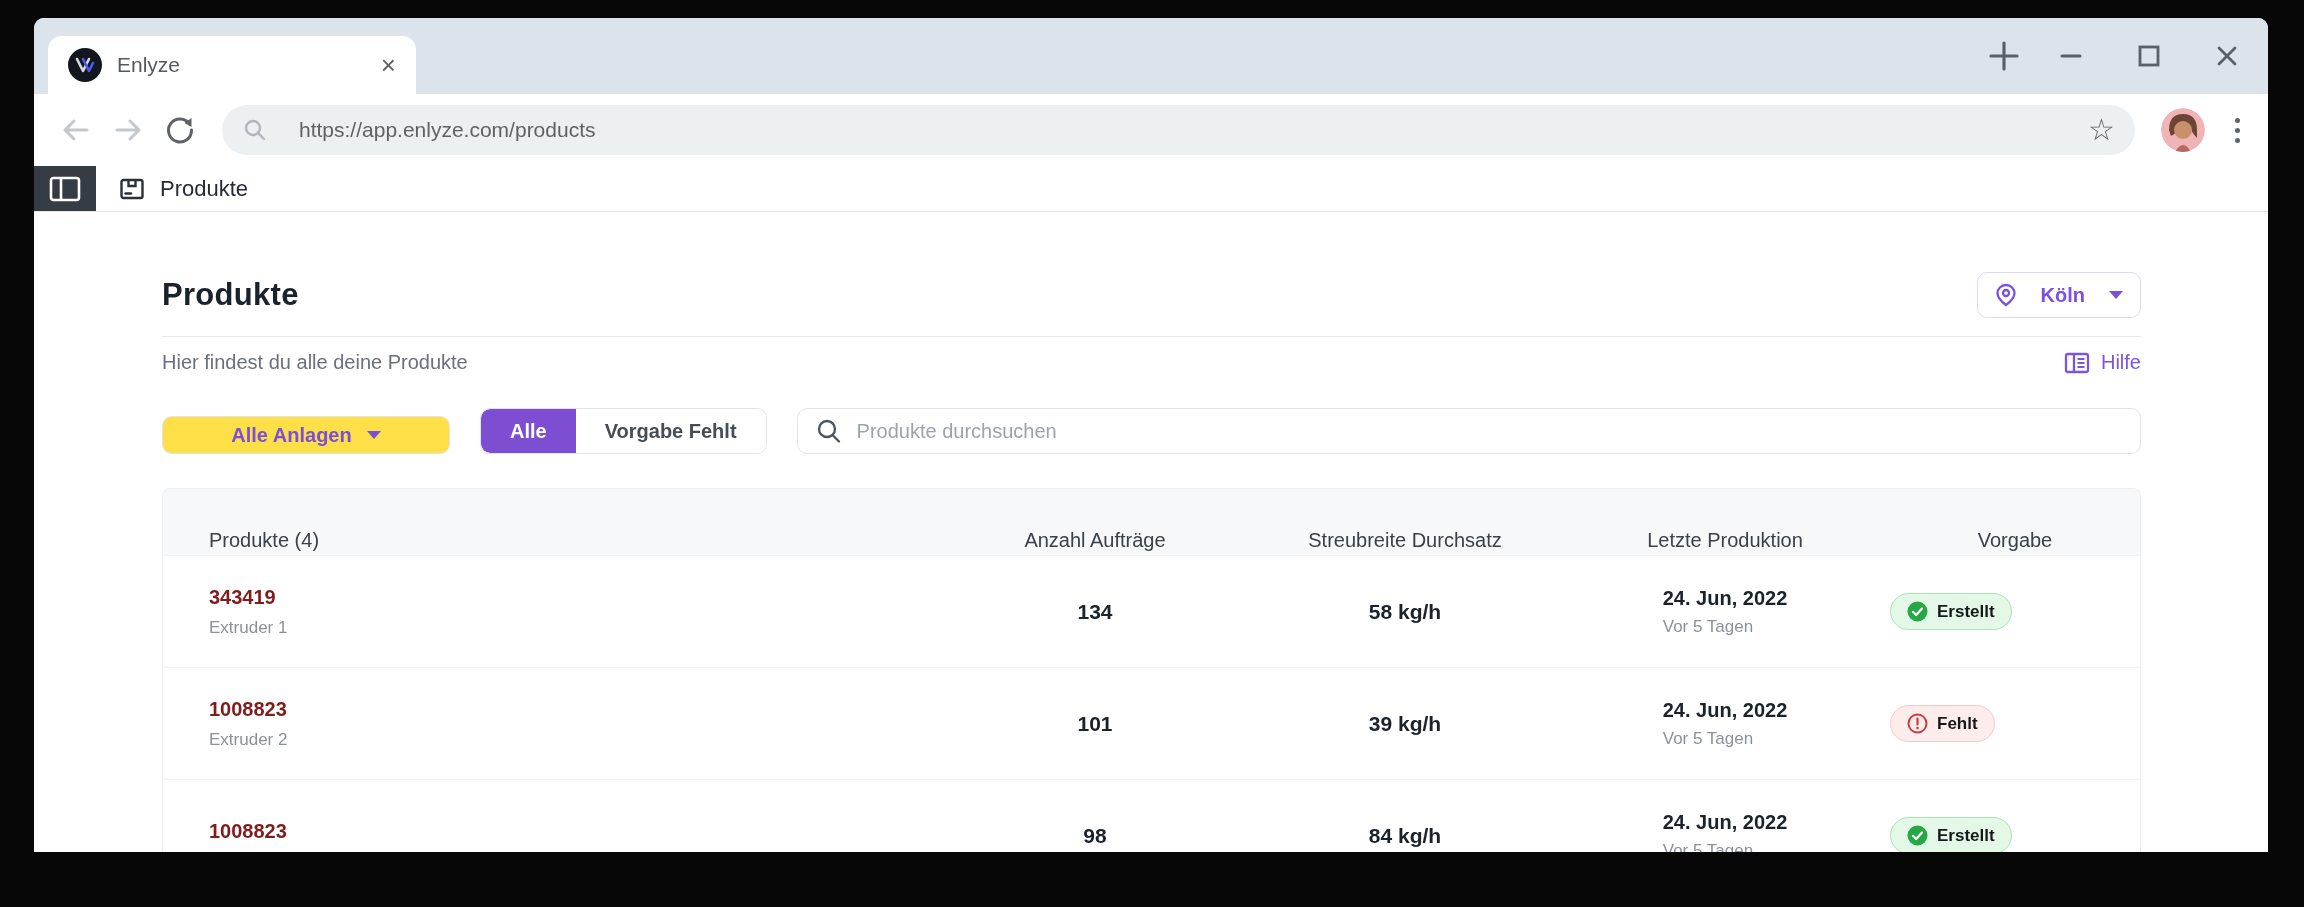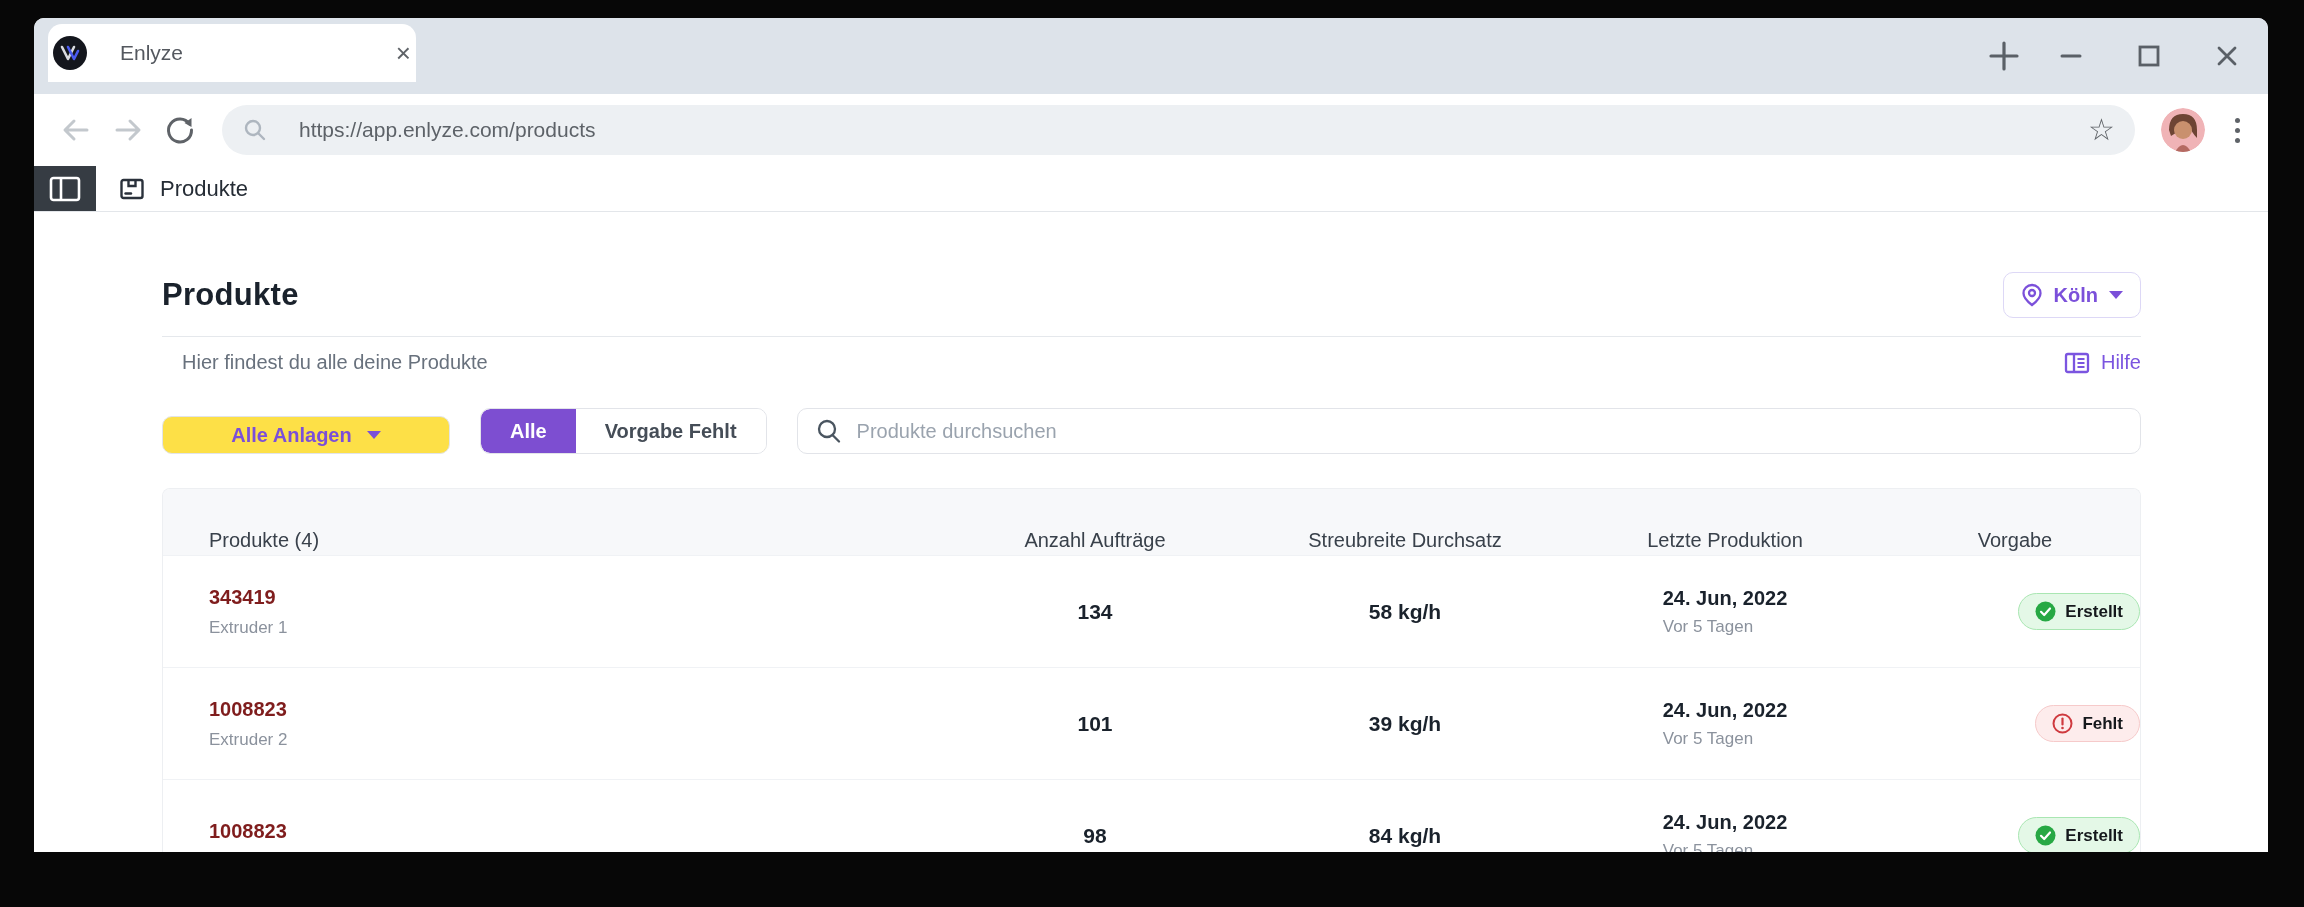--- a/index.html
+++ b/index.html
@@ -11,23 +11,23 @@
     font-family:"Liberation Sans", sans-serif;
   }
   .window {
     position:absolute; left:34px; top:18px; width:2234px; height:834px;
     background:#fff; border-radius:10px 10px 0 0; overflow:hidden;
   }
 
   
   .tabstrip { height:76px; background:#dde3ea; position:relative; }
   .tab {
-    position:absolute; left:14px; bottom:12px; width:368px; height:58px;
+    position:absolute; left:14px; bottom:0; width:368px; height:58px;
     background:#fff; border-radius:14px 14px 0 0;
-    display:flex; align-items:center; padding:0 5px; gap:33px;
+    display:flex; align-items:center; padding:0 20px; gap:15px;
   }
   .favicon {
     width:34px; height:34px; border-radius:50%; background:#14161d;
     flex:none; display:flex; align-items:center; justify-content:center;
   }
   .tab-title { flex:1; font-size:21px; color:#54585f; }
   .tab-close { font-size:26px; color:#5f6368; line-height:1; cursor:default; }
   .newtab {
     position:absolute; left:1946px; top:50%; transform:translateY(-50%);
     width:48px; height:48px; display:flex; align-items:center; justify-content:center;
@@ -55,27 +55,27 @@
   .appbar { height:46px; border-bottom:1px solid #e3e6ea; display:flex; align-items:stretch; background:#fff; }
   .sidebar-toggle { width:62px; background:#363c43; display:flex; align-items:center; justify-content:center; flex:none; }
   .crumb { display:flex; align-items:center; gap:14px; padding-left:22px; font-size:22px; color:#252c35; }
 
   
   .content { padding:0 127px 0 128px; background:#fff; }
   .page-head { margin-top:60px; display:flex; align-items:center; justify-content:space-between; }
   .page-title { font-size:31px; font-weight:700; color:#1a222c; letter-spacing:.3px; }
   .loc-btn {
     height:46px; border:1.5px solid #ddd8f6; border-radius:10px; background:#fff;
-    display:flex; align-items:center; gap:11px; padding:0 17px;
+    display:flex; align-items:center; gap:24px; padding:0 17px;
     color:#7b50da; font-weight:700; font-size:20px; cursor:pointer;
   }
   .caret-down { width:0; height:0; border-left:7px solid transparent; border-right:7px solid transparent; border-top:8px solid #7b4fd9; }
   .head-divider { height:1px; background:#e5e8ec; margin-top:18px; }
   .sub-row { margin-top:14px; display:flex; justify-content:space-between; align-items:center; }
-  .subtitle { font-size:20px; color:#68717d;margin-left:20px; }
+  .subtitle { font-size:20px; color:#68717d; }
   .help-link { display:flex; gap:11px; align-items:center; color:#7b55e0; font-size:20px; font-weight:500; cursor:pointer; }
 
   .filter-row { margin-top:34px; display:flex; gap:30px; height:46px; }
   .machine-btn {
     width:288px; border:1px solid #e2e4e9; border-radius:10px; background:#fde047;
     display:flex; align-items:center; justify-content:center; gap:15px;
     color:#7b4fd9; font-weight:700; font-size:20px; cursor:pointer;margin-top:8px;
   }
   .segment { display:flex; border:1px solid #e2e4e9; border-radius:10px; overflow:hidden; background:#fff; }
   .seg { display:flex; align-items:center; padding:0 29px; font-size:20px; font-weight:700; cursor:pointer; }
@@ -96,21 +96,21 @@
   .th.first { text-align:left; padding-left:46px; }
   .trow { height:112px; border-top:1px solid #f0f2f5; background:#fff; cursor:pointer; }
   .cell-product { padding-left:46px; }
   .p-num { font-size:20px; font-weight:700; color:#7f1d1d; }
   .p-machine { margin-top:9px; font-size:17px; color:#8b929d; }
   .cell-center { text-align:center; font-size:21px; font-weight:700; color:#1a222c; }
   .cell-date { text-align:center; }
   .cell-date .inner { display:inline-block; text-align:left; }
   .d-main { font-size:20px; font-weight:700; color:#1a222c; }
   .d-sub { margin-top:7px; font-size:17px; color:#8b929d; }
-  .cell-badge { display:flex; justify-content:flex-end; }
+  .cell-badge { display:flex; justify-content:flex-start; }
   .badge {
     height:37px; border-radius:19px; display:inline-flex; align-items:center;
     gap:9px; padding:0 16px; font-size:17px; font-weight:700; color:#15181c;
   }
   .badge.success { background:#e4f8e7; border:1px solid #a9e6b2; }
   .badge.error   { background:#fdecec; border:1px solid #f6caca; }
 </style>
 </head>
 <body>
 

